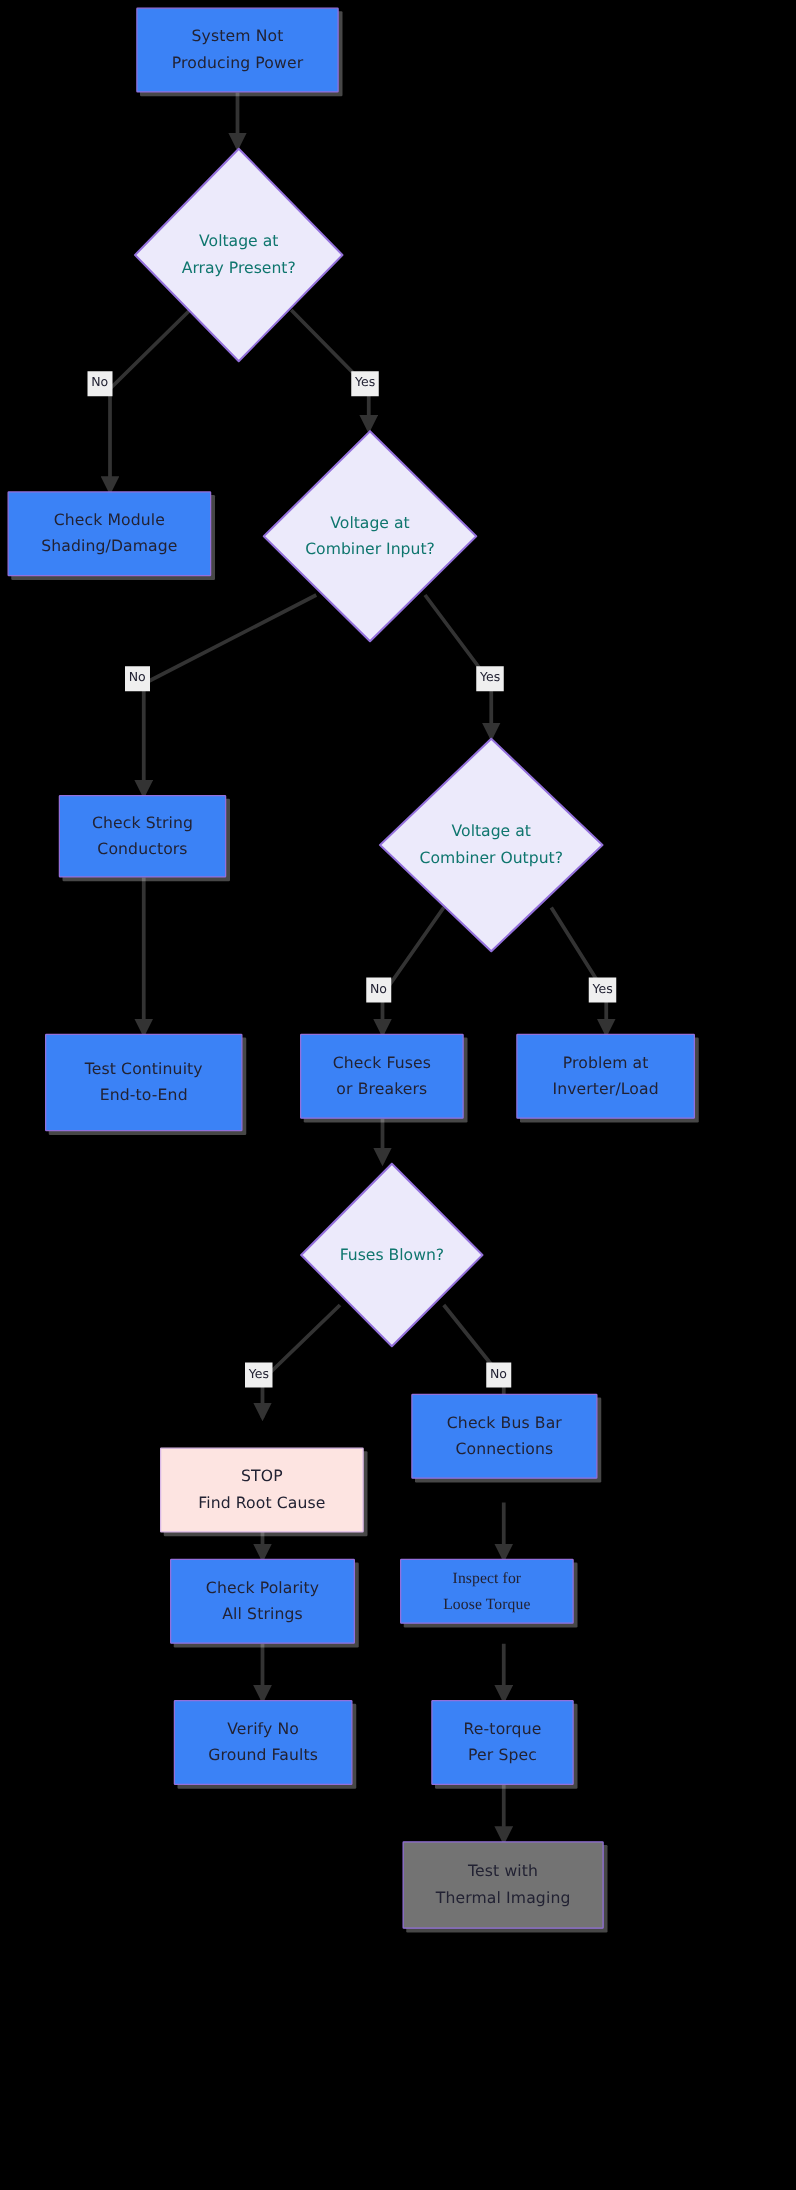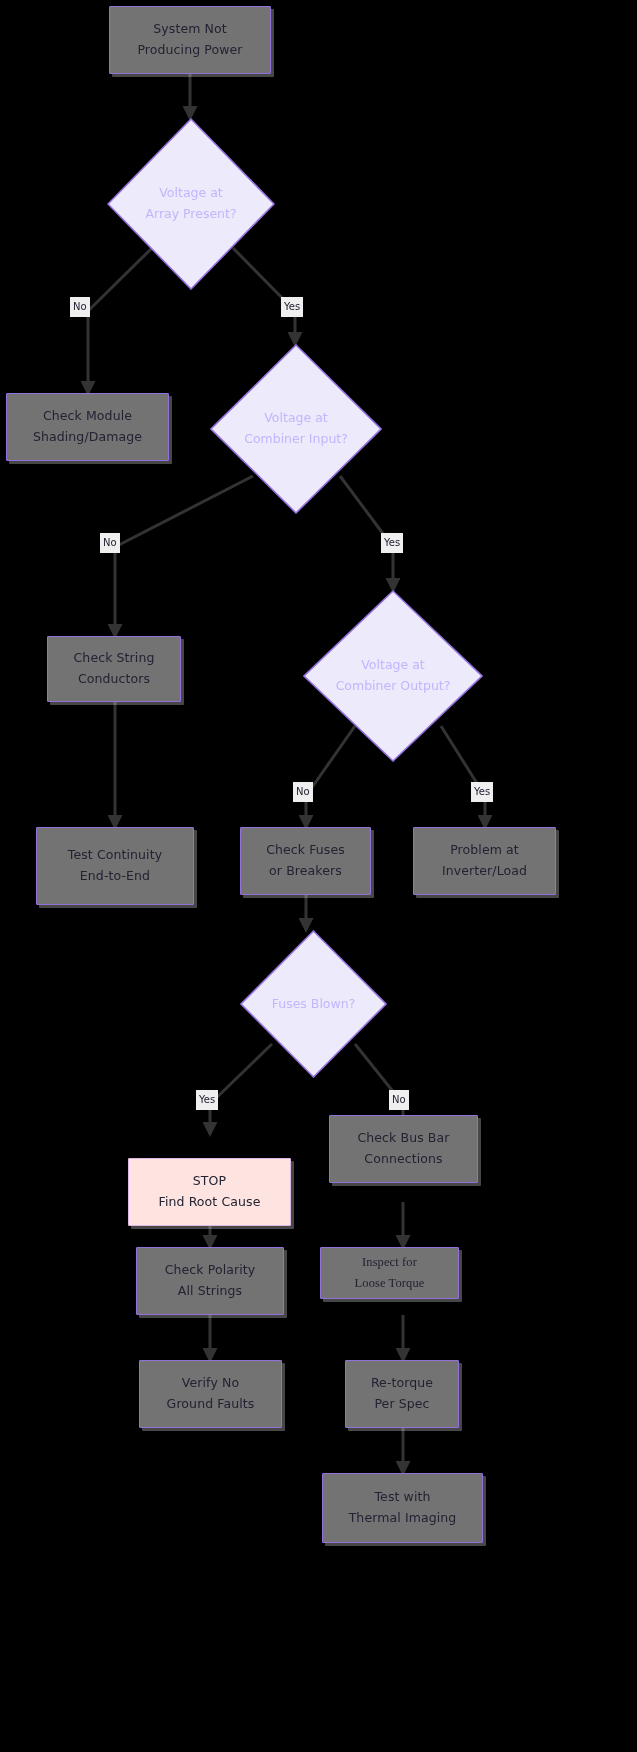--- a/index.html
+++ b/index.html
@@ -28,21 +28,21 @@
     justify-content:center;
     text-align:center;
     color:#222233;
     font-size:12.5px;
     line-height:1.65;
     letter-spacing:.1px;
     white-space:pre-line;
     z-index:3;
   }
   .node.rect{
-    background:#737373;
+    background:#3b82f6;
     border:1.6px solid #9370DB;
     border-radius:1px;
     box-shadow:3px 3px 0 0 rgba(255,255,255,0.28);
   }
   .node.rect.stop{
     background:#FDE4E1;
     border-color:#D9B8E6;
   }
   .node.rect.info{
     background:#737373;
@@ -60,21 +60,21 @@
   }
   .diamond .dlabel{
     position:absolute;
     left:0; top:0;
     width:100%;
     height:100%;
     display:flex;
     align-items:center;
     justify-content:center;
     text-align:center;
-    color:#c4b5fd;
+    color:#0f766e;
     font-size:12.5px;
     line-height:1.65;
     white-space:pre-line;
   }
   .elabel{
     position:absolute;
     background:#EFEFEF;
     color:#222233;
     font-size:10px;
     line-height:1;

